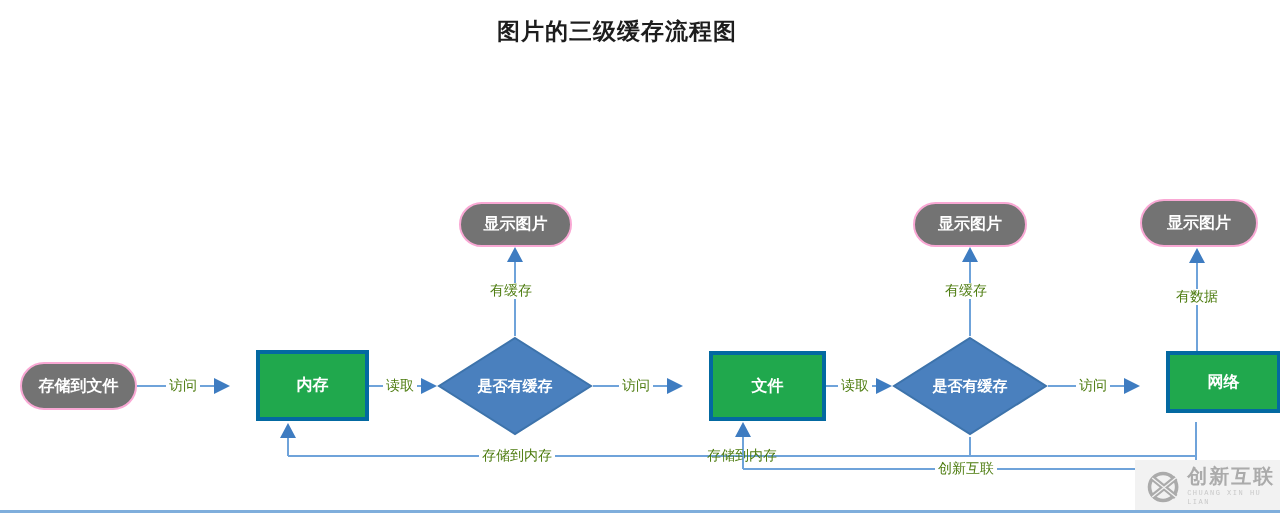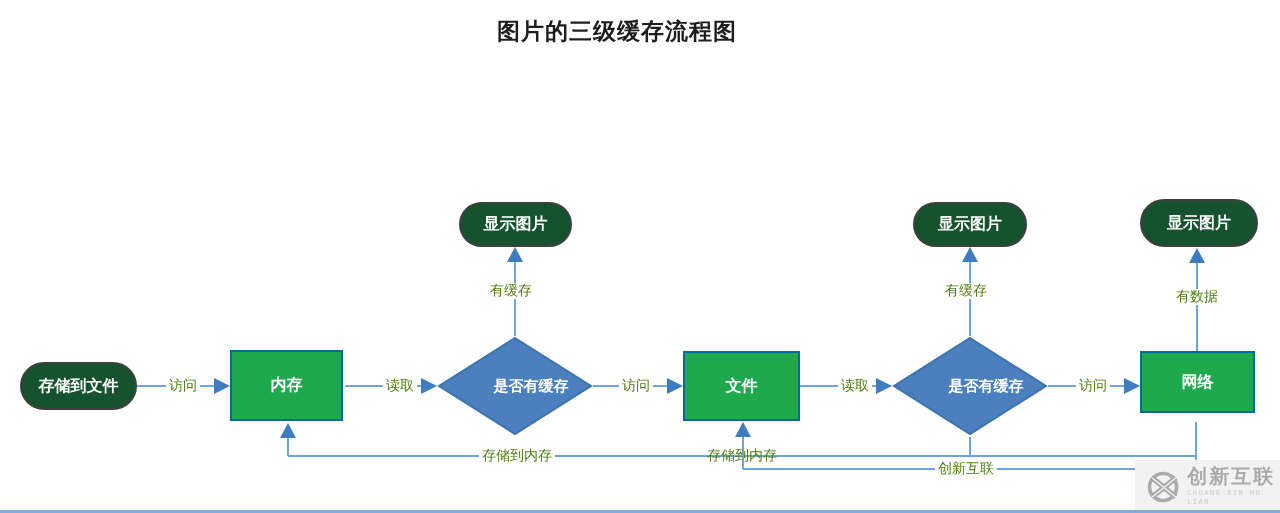--- a/index.html
+++ b/index.html
@@ -3,25 +3,25 @@
 <meta charset="utf-8">
 <style>
   html,body{margin:0;padding:0;background:#fff;}
   #stage{position:relative;width:1280px;height:513px;background:#ffffff;overflow:hidden;
          font-family:Liberation Mono, monospace;}
   .title{position:absolute;left:617px;top:16px;transform:translateX(-50%);
          font-size:23px;font-weight:600;color:#1d1d1d;letter-spacing:1px;white-space:nowrap;}
   svg.layer{position:absolute;left:0;top:0;}
   .node{position:absolute;display:flex;align-items:center;justify-content:center;
         color:#ffffff;font-weight:bold;font-size:16px;white-space:nowrap;box-sizing:border-box;}
-  .pill{background:#14532d;border:2px solid #404040;border-radius:26px;}
-  .rect{background:#20A84D;border:2px solid #0369a1;}
+  .pill{background:#737373;border:2px solid #f9a8d4;border-radius:26px;}
+  .rect{background:#20A84D;border:4px solid #0369a1;margin-left:26px;}
   .diamond-wrap{position:absolute;}
   .diamond-wrap svg{display:block;}
-  .diamond-label{position:absolute;left:16px;top:0;width:100%;height:100%;
+  .diamond-label{position:absolute;left:0;top:0;width:100%;height:100%;
         display:flex;align-items:center;justify-content:center;
         color:#fff;font-weight:bold;font-size:15px;white-space:nowrap;}
   .edge-label{position:absolute;transform:translate(-50%,-50%);
         color:#4d7c0f;font-size:14px;line-height:16px;white-space:nowrap;
         background:#ffffff;padding:0 3px;}
   .edge-label.no-bg{background:transparent;}
   .logo-box{position:absolute;left:1135px;top:460px;width:145px;height:53px;
         background:#f2f2f2;display:flex;align-items:center;z-index:5;}
   .logo-text{margin-left:6px;}
   .logo-name{color:#ABABAB;font-size:20px;font-weight:bold;letter-spacing:2px;line-height:22px;}

